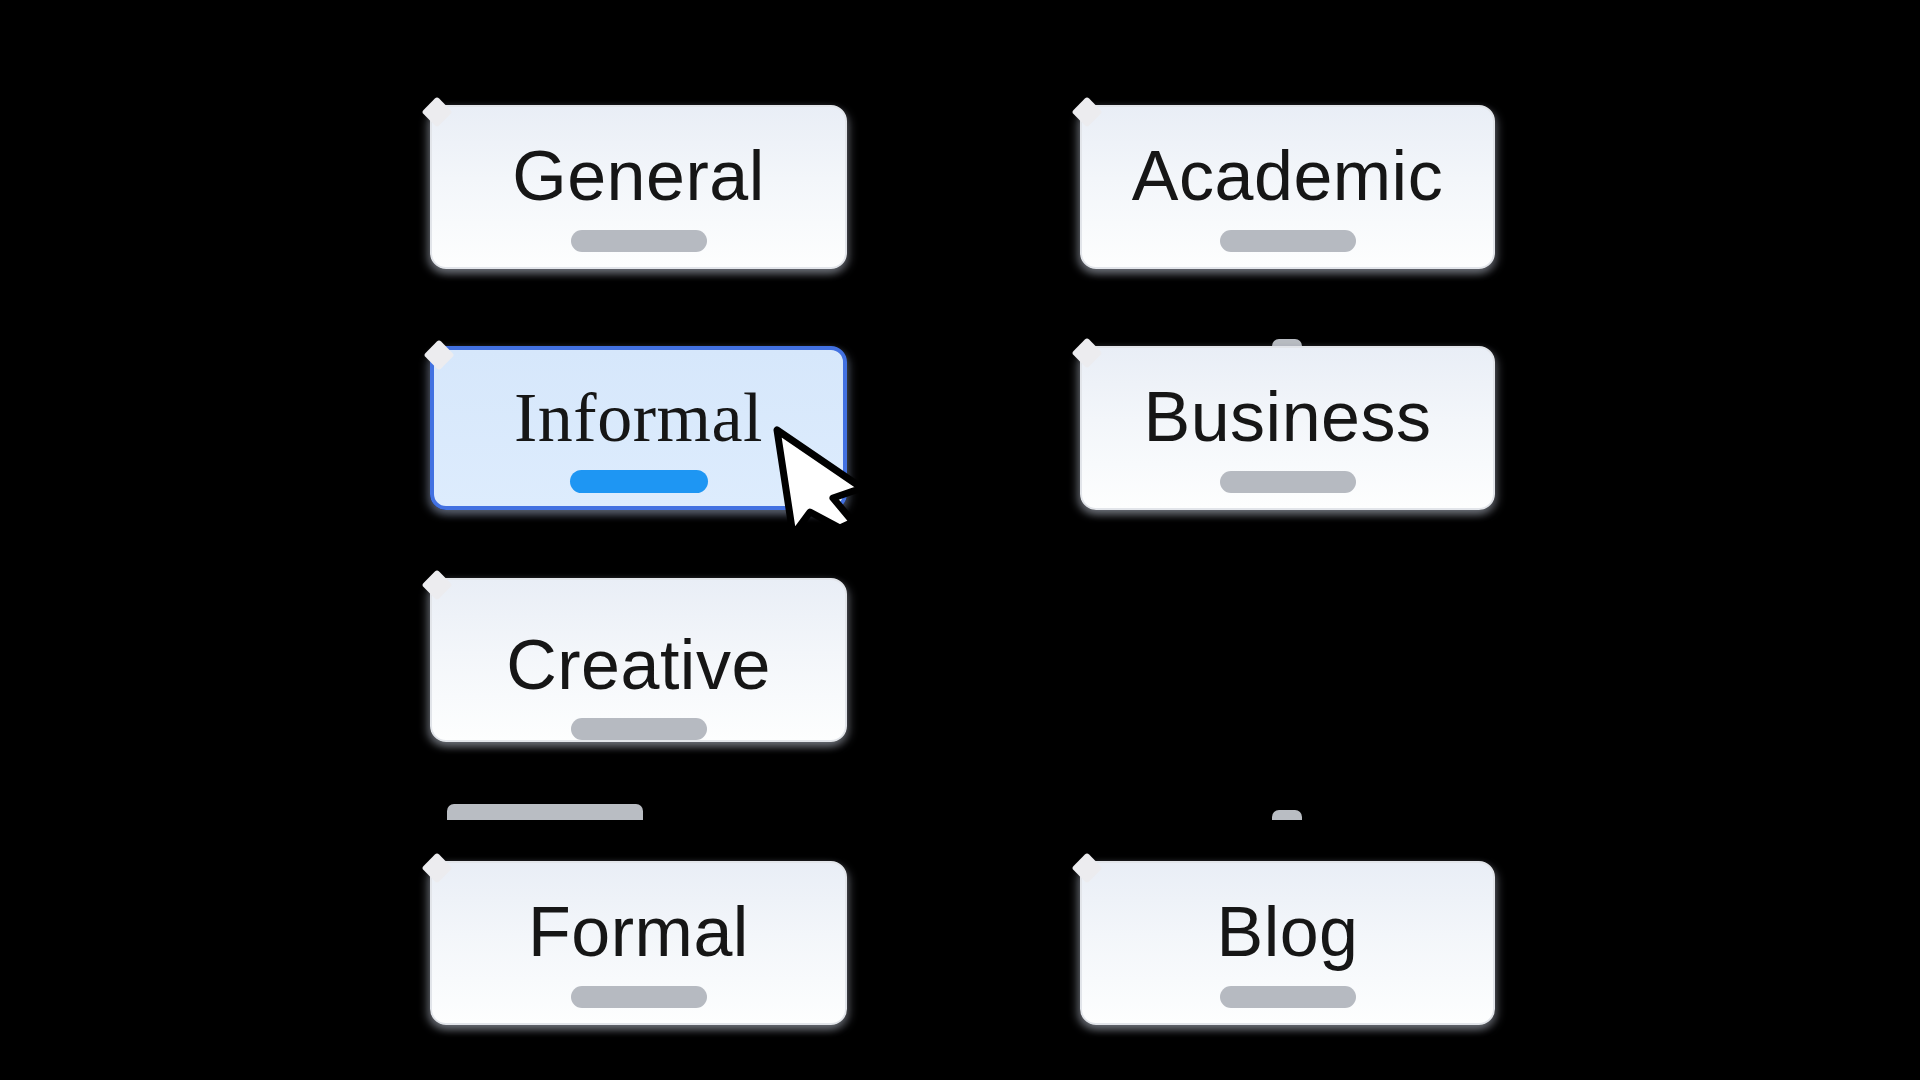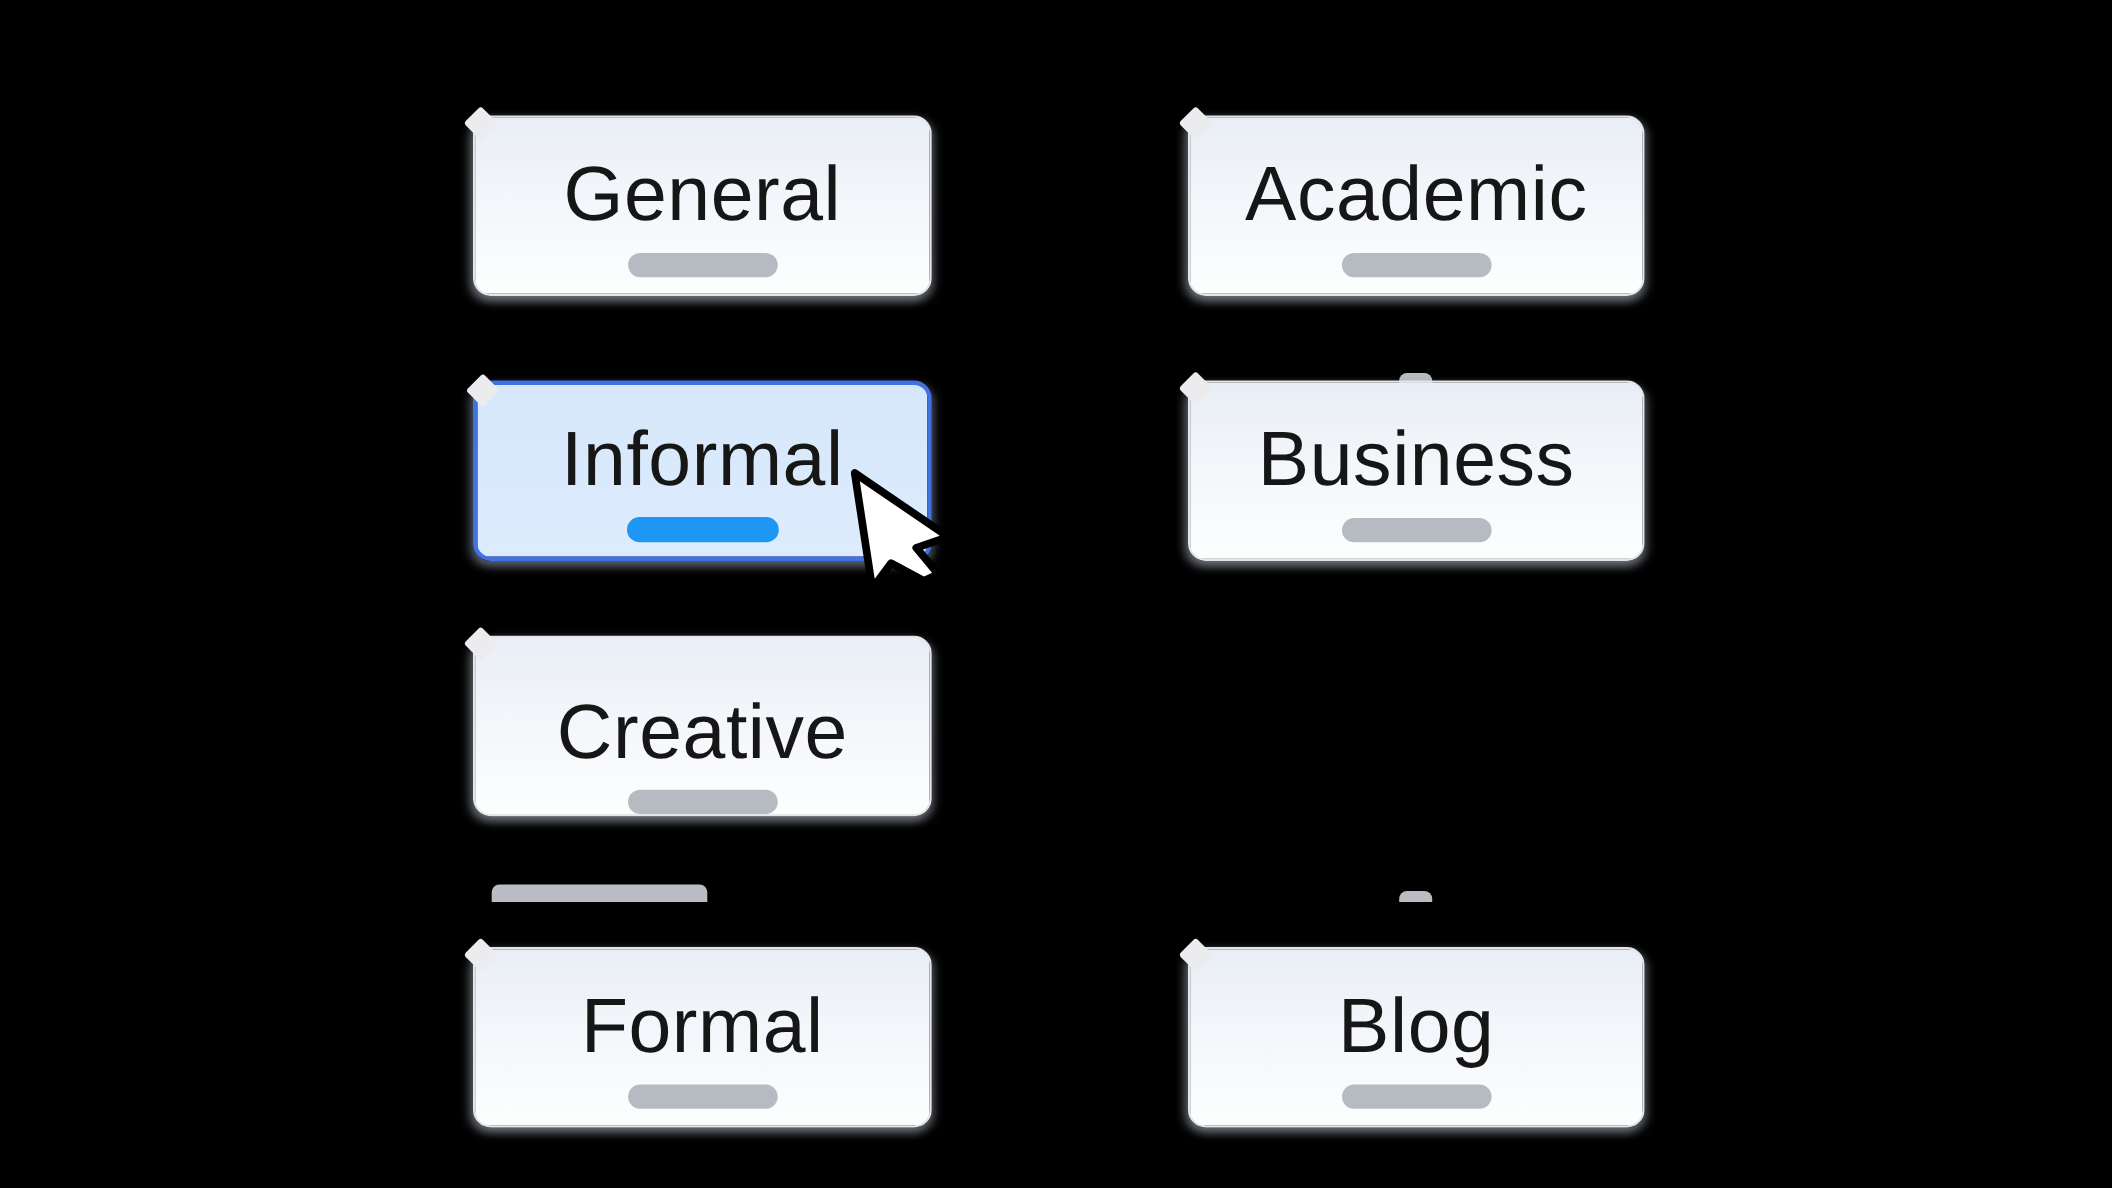--- a/index.html
+++ b/index.html
@@ -21,20 +21,21 @@
   }
   
   .tone-card::before{
     content:"";position:absolute;top:-6px;left:-6px;width:22px;height:22px;
     background:#ececef;transform:rotate(45deg);z-index:-1;border-radius:3px;
   }
   .tone-card.selected{
     border:4px solid #4271e1;
     background:linear-gradient(180deg,#d6e7fb 0%,#ddecfd 100%);
     box-shadow:-3px 4px 9px rgba(120,130,150,0.55), 3px 4px 9px rgba(120,130,150,0.45);
+    font-family:Liberation Serif, serif;
   }
   .tone-label{
     font-size:70px;line-height:1.05;color:#161616;letter-spacing:0.5px;
     white-space:nowrap;
   }
   .tone-pill{
     width:136px;height:22px;border-radius:12px;background:#b6bac1;
   }
   .tone-card.selected .tone-pill{background:#1e96f3;width:138px;height:23px;}
 

